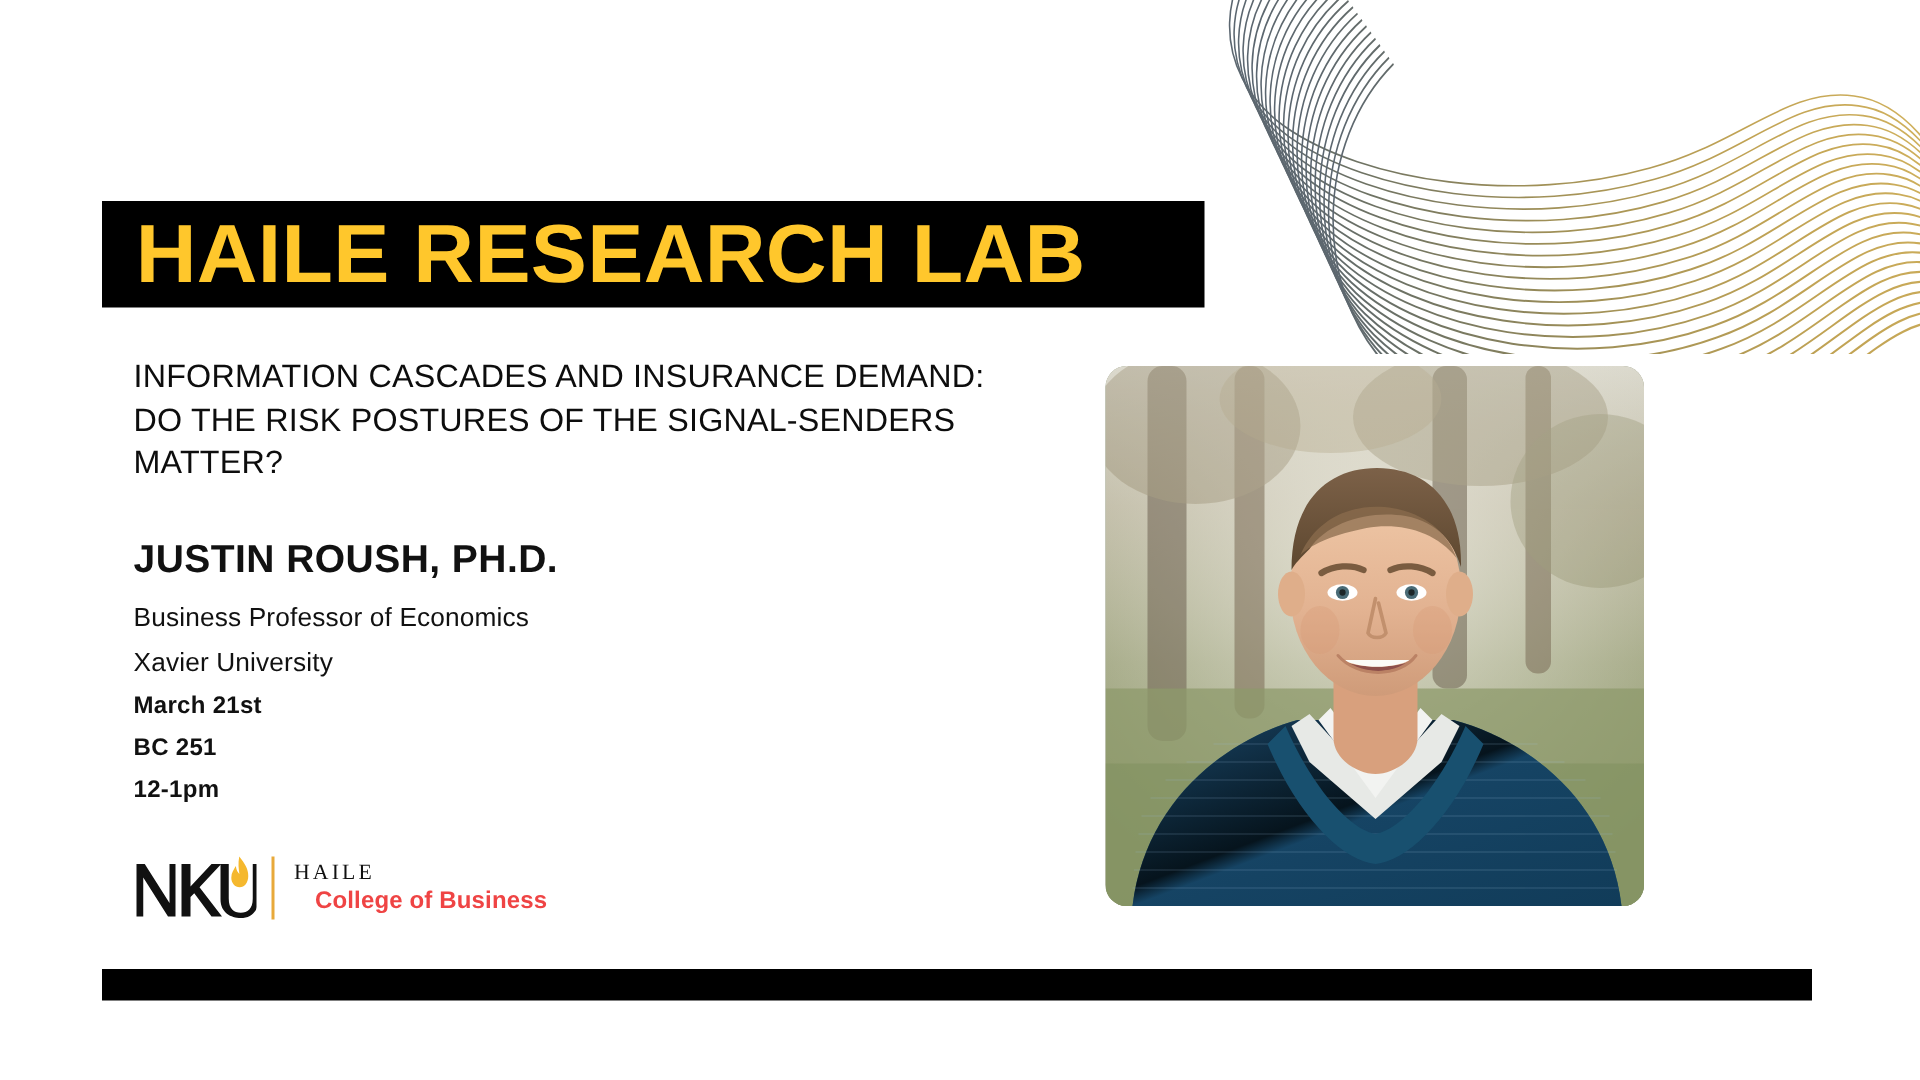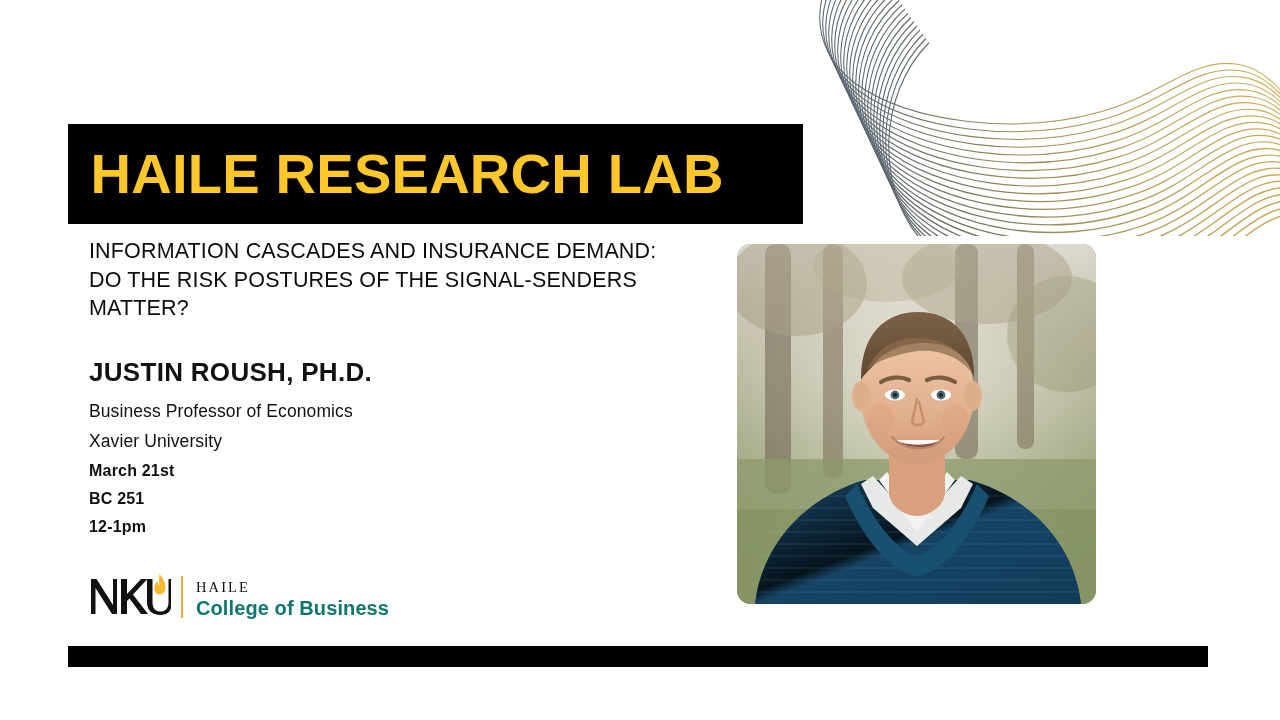--- a/index.html
+++ b/index.html
@@ -44,23 +44,23 @@
     font-weight: 700;
     letter-spacing: 0.6px;
     line-height: 1;
     white-space: nowrap;
   }
 
   
   #lab-banner {
     position: absolute;
     left: 68px;
-    top: 124px;
+    top: 134px;
     width: 735px;
-    height: 100px;
+    height: 71px;
     background: #000000;
     display: flex;
     align-items: center;
   }
   #lab-banner-title {
     color: #FFC72C;
     font-size: 55px;
     font-weight: 700;
     letter-spacing: 0.2px;
     line-height: 1;
@@ -105,21 +105,21 @@
     letter-spacing: 0.1px;
   }
   .speaker-line.bold { font-weight: 700; font-size: 16px; letter-spacing: 0.2px; }
 
   
   #logo-lockup {
     position: absolute;
     left: 89px;
     top: 566px;
     display: flex;
-    align-items: flex-end;
+    align-items: center;
     height: 52px;
   }
   #nku-mark {
     position: relative;
     width: 82px;
     height: 46px;
   }
   #nku-mark svg { display: block; }
   #logo-divider {
     width: 2px;
@@ -131,25 +131,26 @@
   #logo-text-haile {
     font-family: "Liberation Serif", serif;
     font-size: 14.5px;
     font-weight: 400;
     letter-spacing: 2.1px;
     color: #111111;
     display: block;
     margin-bottom: 4px;
   }
   #logo-text-college {
-    font-size: 20px;
+    font-size: 16px;
     font-weight: 700;
     letter-spacing: 0.1px;
-    color: #0f766e;
+    color: #ef4444;
     display: block;
+    margin-left: 14px;
   }
 
   
   #speaker-photo {
     position: absolute;
     left: 737px;
     top: 244px;
     width: 359px;
     height: 360px;
     border-radius: 14px;

